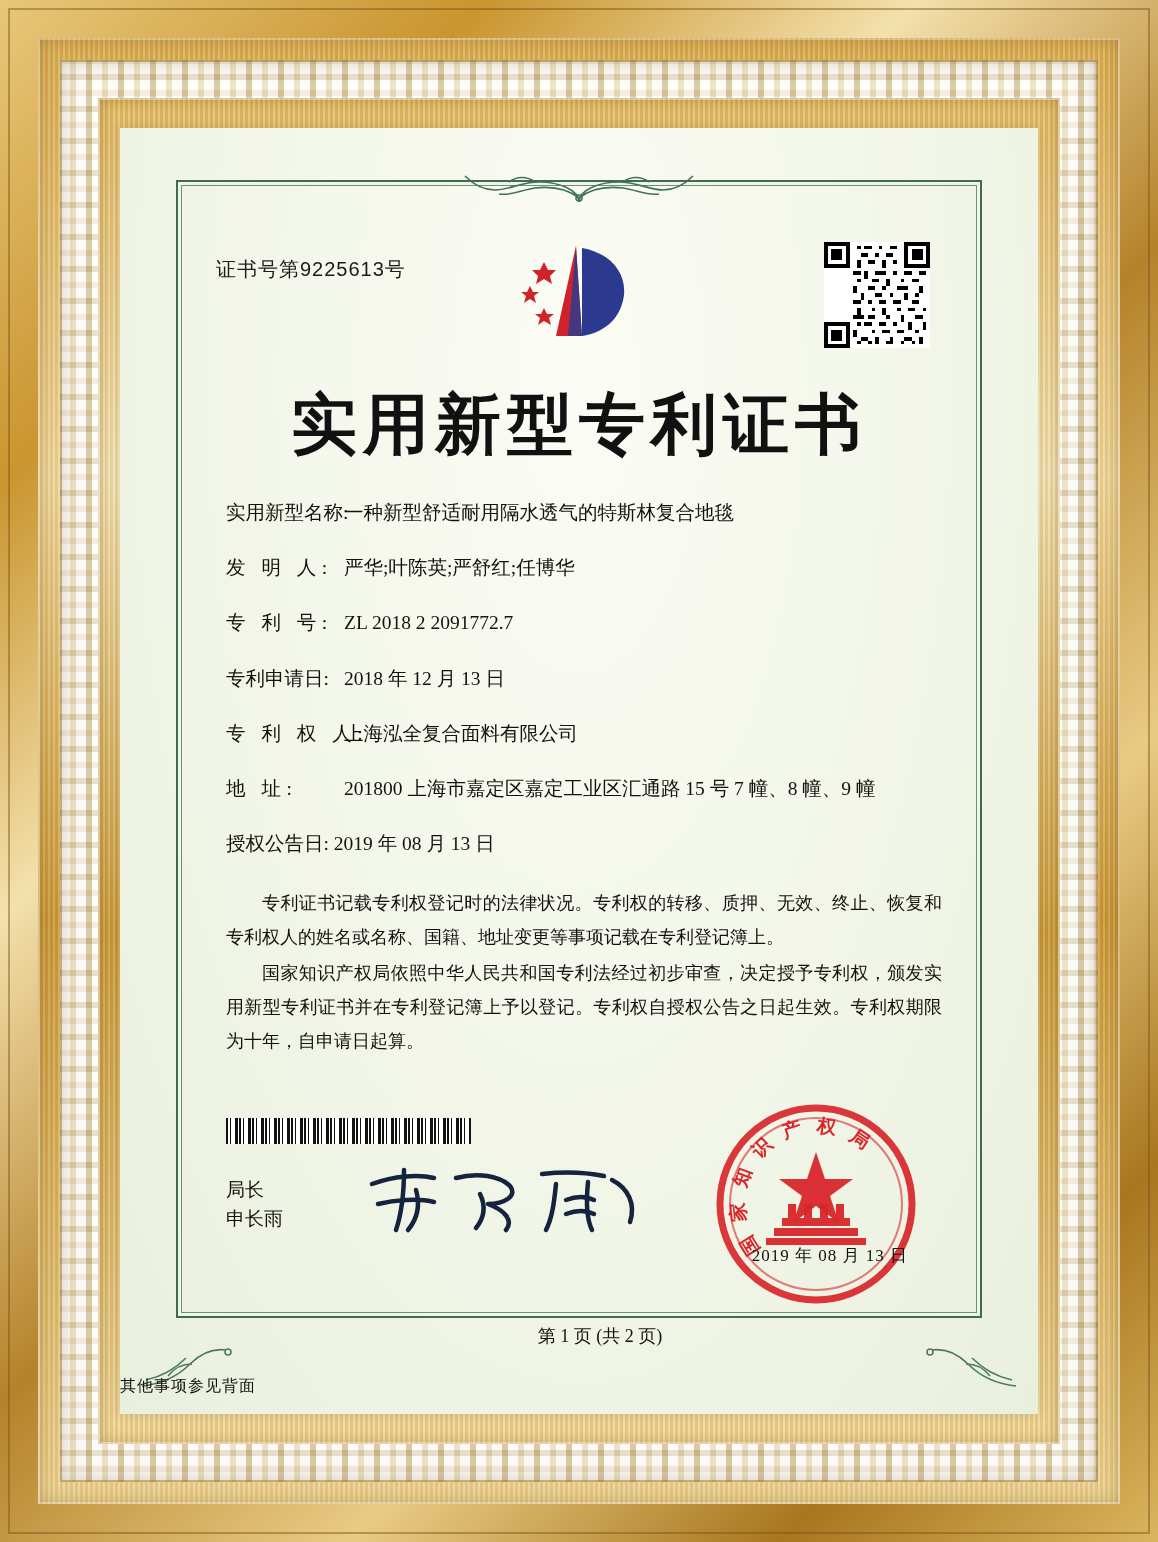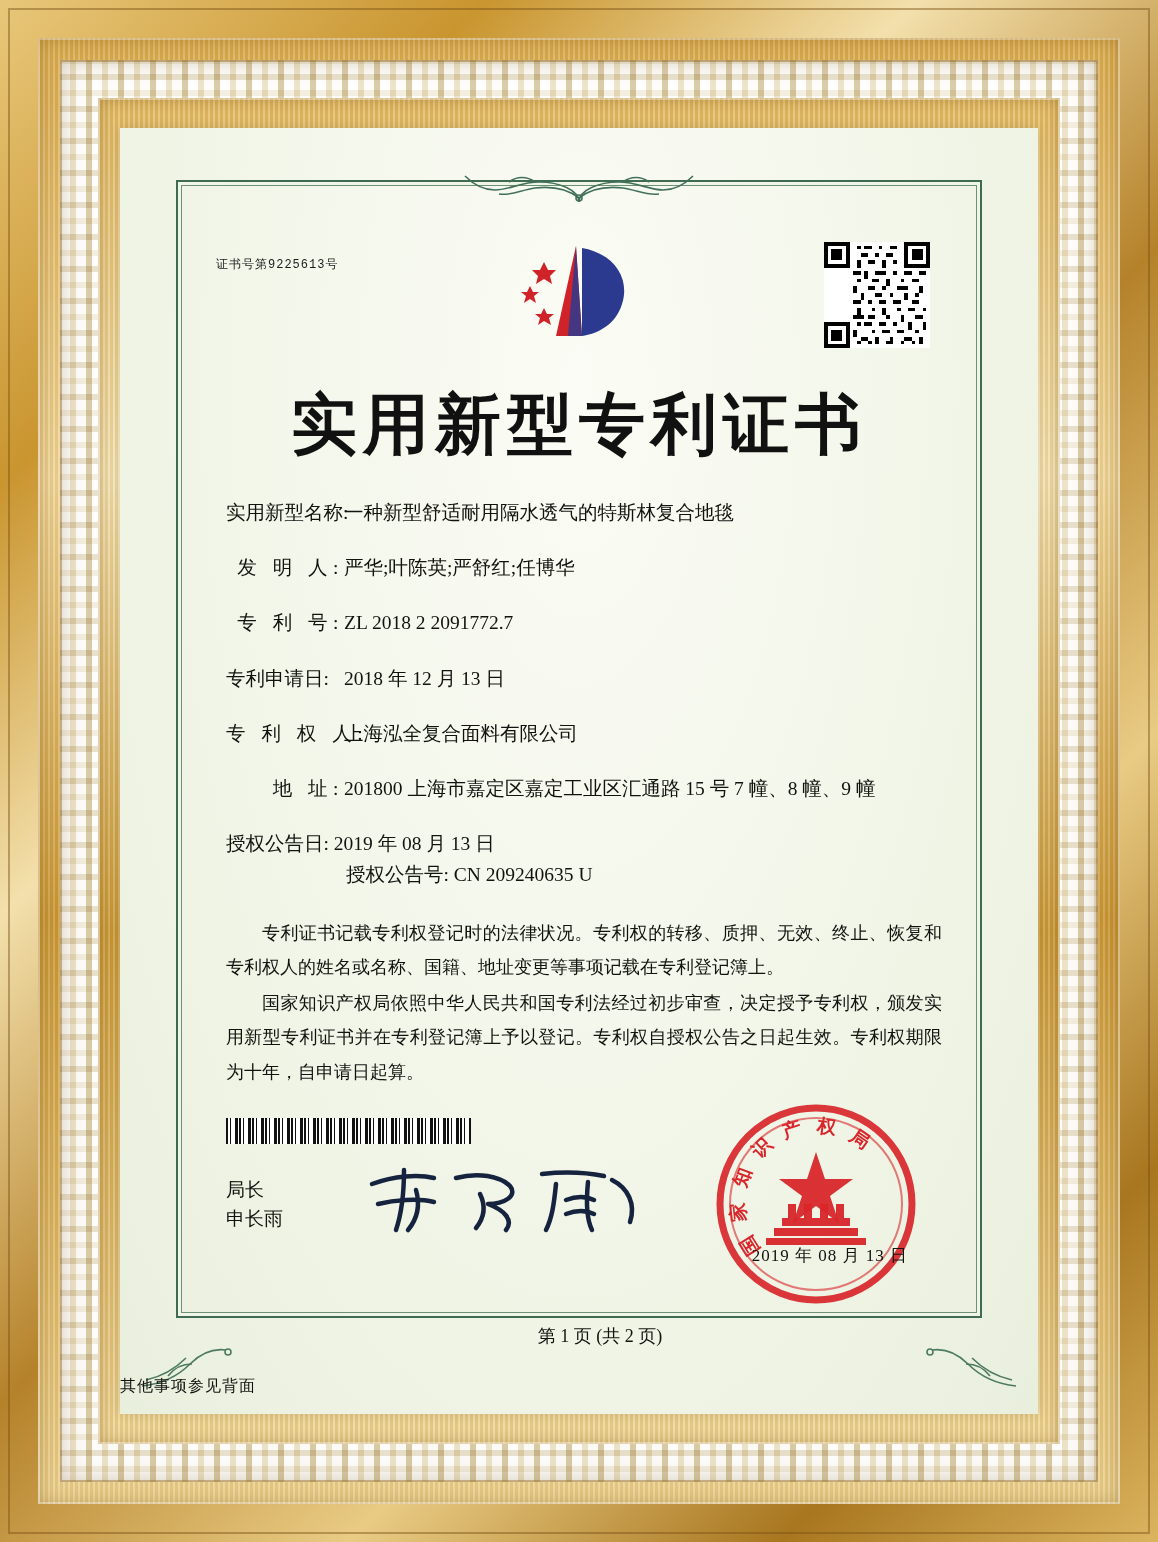--- a/index.html
+++ b/index.html
@@ -93,22 +93,22 @@
     width:320px;height:48px;color:#42705a;
   }
   .bottom-orn-l{left:18px;bottom:24px;}
   .bottom-orn-r{right:18px;bottom:24px;transform:scaleX(-1);}
 
   
   .content{position:absolute;inset:0;padding:0 96px;}
 
   .cert-no{
     position:absolute;left:96px;top:128px;
-    font-size:12px;color:#1b1b1b;letter-spacing:1px;
-    font-family:Liberation Mono, monospace;
+    font-size:20px;color:#1b1b1b;letter-spacing:1px;
+    font-family:Liberation Sans, sans-serif;
   }
   .logo{
     position:absolute;left:50%;top:108px;transform:translateX(-50%);
     width:150px;height:120px;
   }
   .qr{
     position:absolute;right:108px;top:114px;
     width:106px;height:106px;
     background:#fff;
   }
@@ -132,29 +132,28 @@
     font-size:19.5px;
     line-height:1.55;
     margin-bottom:25px;
   }
   .lbl{
     flex:0 0 auto;
     width:118px;
     white-space:nowrap;
     letter-spacing:0px;
   }
-  .lbl.spaced{letter-spacing:5.5px;text-align:right;}
+  .lbl.spaced{letter-spacing:5.5px;}
   .val{flex:1 1 auto;}
 
   .row-pub{
     display:flex;
     font-size:19.5px;
     line-height:1.55;
     margin-bottom:26px;
-    flex-direction:column;
   }
   .row-pub .grp2{margin-left:120px;}
 
   .para{
     font-size:18px;
     line-height:1.9;
     text-indent:2em;
     color:#12130f;
     margin:0 0 2px 0;
     text-align:justify;
@@ -376,24 +375,20 @@
           <div class="row">
             <div class="lbl spaced">地 址:</div>
             <div class="val">201800 上海市嘉定区嘉定工业区汇通路 15 号 7 幢、8 幢、9 幢</div>
           </div>
 
           <div class="row-pub">
             <div class="grp1">
               <span>授权公告日:</span>
               <span>2019 年 08 月 13 日</span>
             </div>
-            <div class="grp2">
-              <span>授权公告号:</span>
-              <span>CN 209240635 U</span>
-            </div>
           </div>
 
           <p class="para">专利证书记载专利权登记时的法律状况。专利权的转移、质押、无效、终止、恢复和专利权人的姓名或名称、国籍、地址变更等事项记载在专利登记簿上。</p>
           <p class="para">国家知识产权局依照中华人民共和国专利法经过初步审查，决定授予专利权，颁发实用新型专利证书并在专利登记簿上予以登记。专利权自授权公告之日起生效。专利权期限为十年，自申请日起算。</p>
         </div>
 
         <div class="barcode"></div>
 
         <div class="sign-block">
           <div>局长</div>

